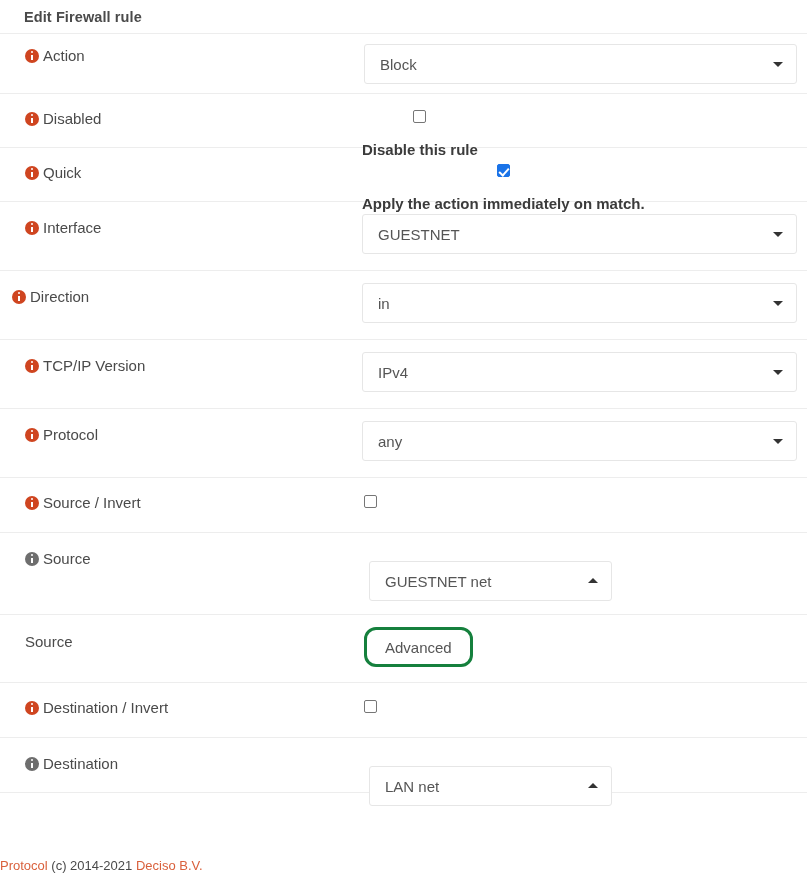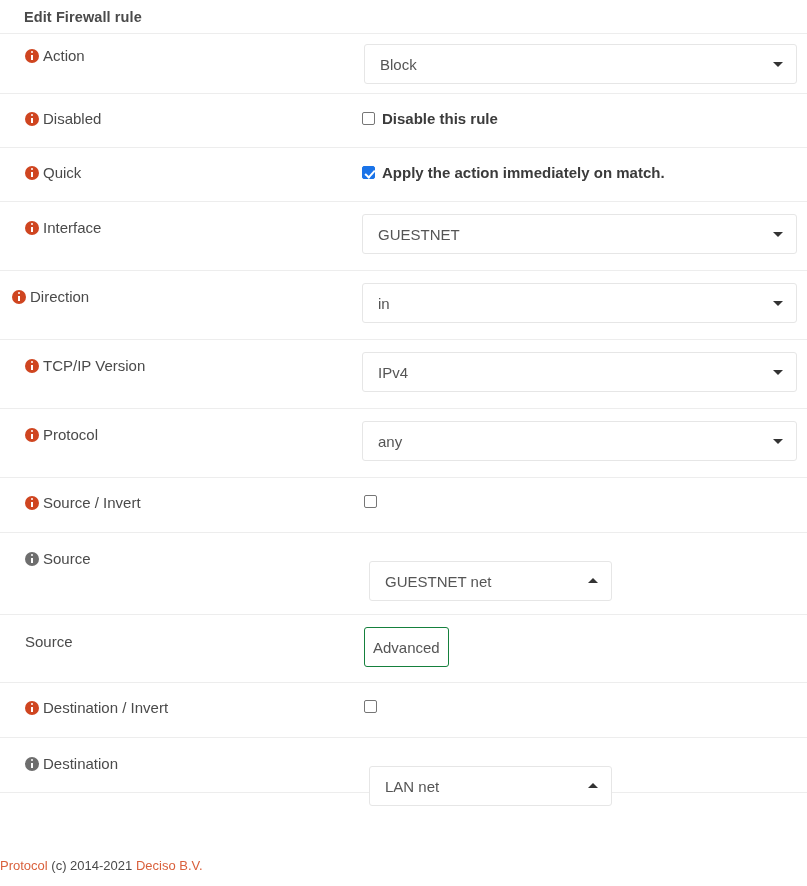--- a/index.html
+++ b/index.html
@@ -136,22 +136,23 @@
   }
   .caret.up {
     border-bottom: 5.5px solid #333;
     margin-top: -3px;
   }
 
   
   .chk-wrap {
     display: flex;
     align-items: center;
-    gap: 7px;
+    gap: 18px;
     height: 100%;
+    flex-direction: column;
   }
   .chk {
     width: 13px;
     height: 13px;
     border: 1px solid #767676;
     border-radius: 2px;
     background: #fff;
     flex: 0 0 13px;
     position: relative;
     cursor: pointer;
@@ -174,24 +175,24 @@
   .chk-label {
     font-size: 15px;
     font-weight: bold;
     color: #3b3b3b;
     white-space: nowrap;
   }
 
   
   .btn {
     height: 40px;
-    border: 1px solid #15803d;
-    border-radius: 3px;
+    border: 3px solid #15803d;
+    border-radius: 12px;
     background: #fff;
-    padding: 0 8px;
+    padding: 0 18px;
     font-family: "Liberation Sans", sans-serif;
     font-size: 15px;
     color: #555;
     cursor: pointer;
     display: inline-flex;
     align-items: center;
   }
 
   
   .footer {

